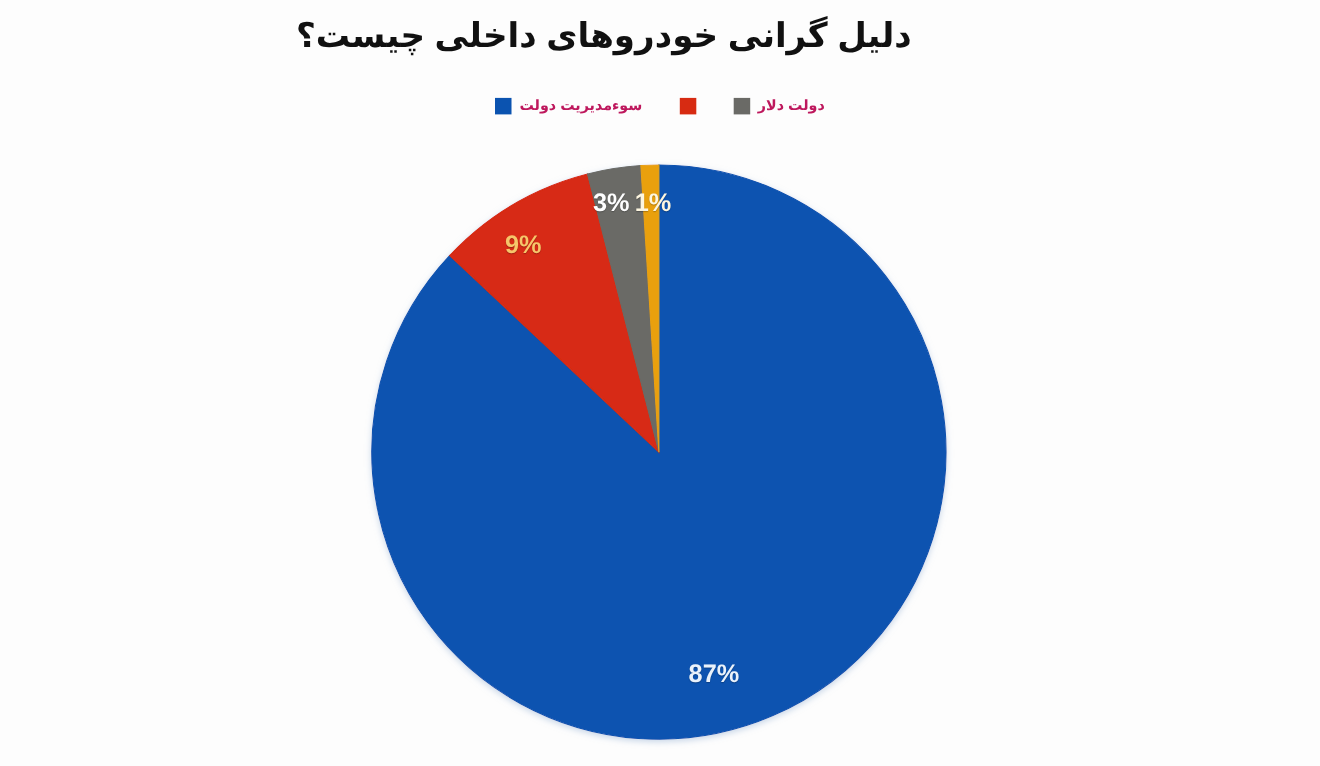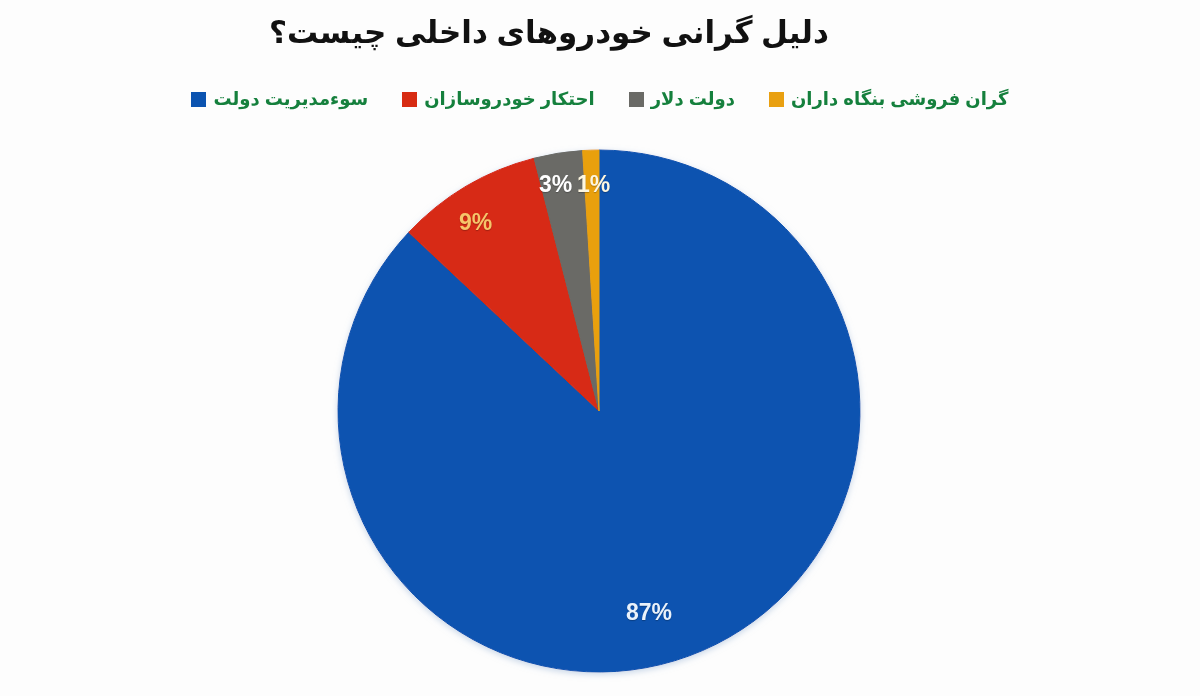--- a/index.html
+++ b/index.html
@@ -58,23 +58,23 @@
     gap: 7px;
     white-space: nowrap;
   }
   .legend-swatch {
     width: 15px;
     height: 15px;
     flex: 0 0 auto;
     display: inline-block;
   }
   .legend-label {
-    font-size: 18px;
+    font-size: 13px;
     font-weight: bold;
-    color: #15803d;
+    color: #be185d;
     direction: rtl;
   }
 
   
   .pie-wrap {
     position: absolute;
     left: 337px;
     top: 149px;
     width: 524px;
     height: 524px;
@@ -106,29 +106,24 @@
 
   <div class="chart-title">دلیل گرانی خودروهای داخلی چیست؟</div>
 
   <div class="legend">
     <div class="legend-item">
       <span class="legend-swatch" style="background:#0B53B0;"></span>
       <span class="legend-label">سوءمدیریت دولت</span>
     </div>
     <div class="legend-item">
       <span class="legend-swatch" style="background:#D72B12;"></span>
-      <span class="legend-label">احتکار خودروسازان</span>
     </div>
     <div class="legend-item">
       <span class="legend-swatch" style="background:#6A6A66;"></span>
       <span class="legend-label">دولت دلار</span>
-    </div>
-    <div class="legend-item">
-      <span class="legend-swatch" style="background:#E9A011;"></span>
-      <span class="legend-label">گران فروشی بنگاه داران</span>
     </div>
   </div>
 
   <div class="pie-wrap">
     <svg class="pie-svg" viewBox="0 0 524 524">
       <defs>
         <filter id="pieShadow" x="-20%" y="-20%" width="140%" height="140%">
           <feDropShadow dx="0" dy="2" stdDeviation="3" flood-color="#9bb6d6" flood-opacity="0.55"></feDropShadow>
         </filter>
       </defs>

